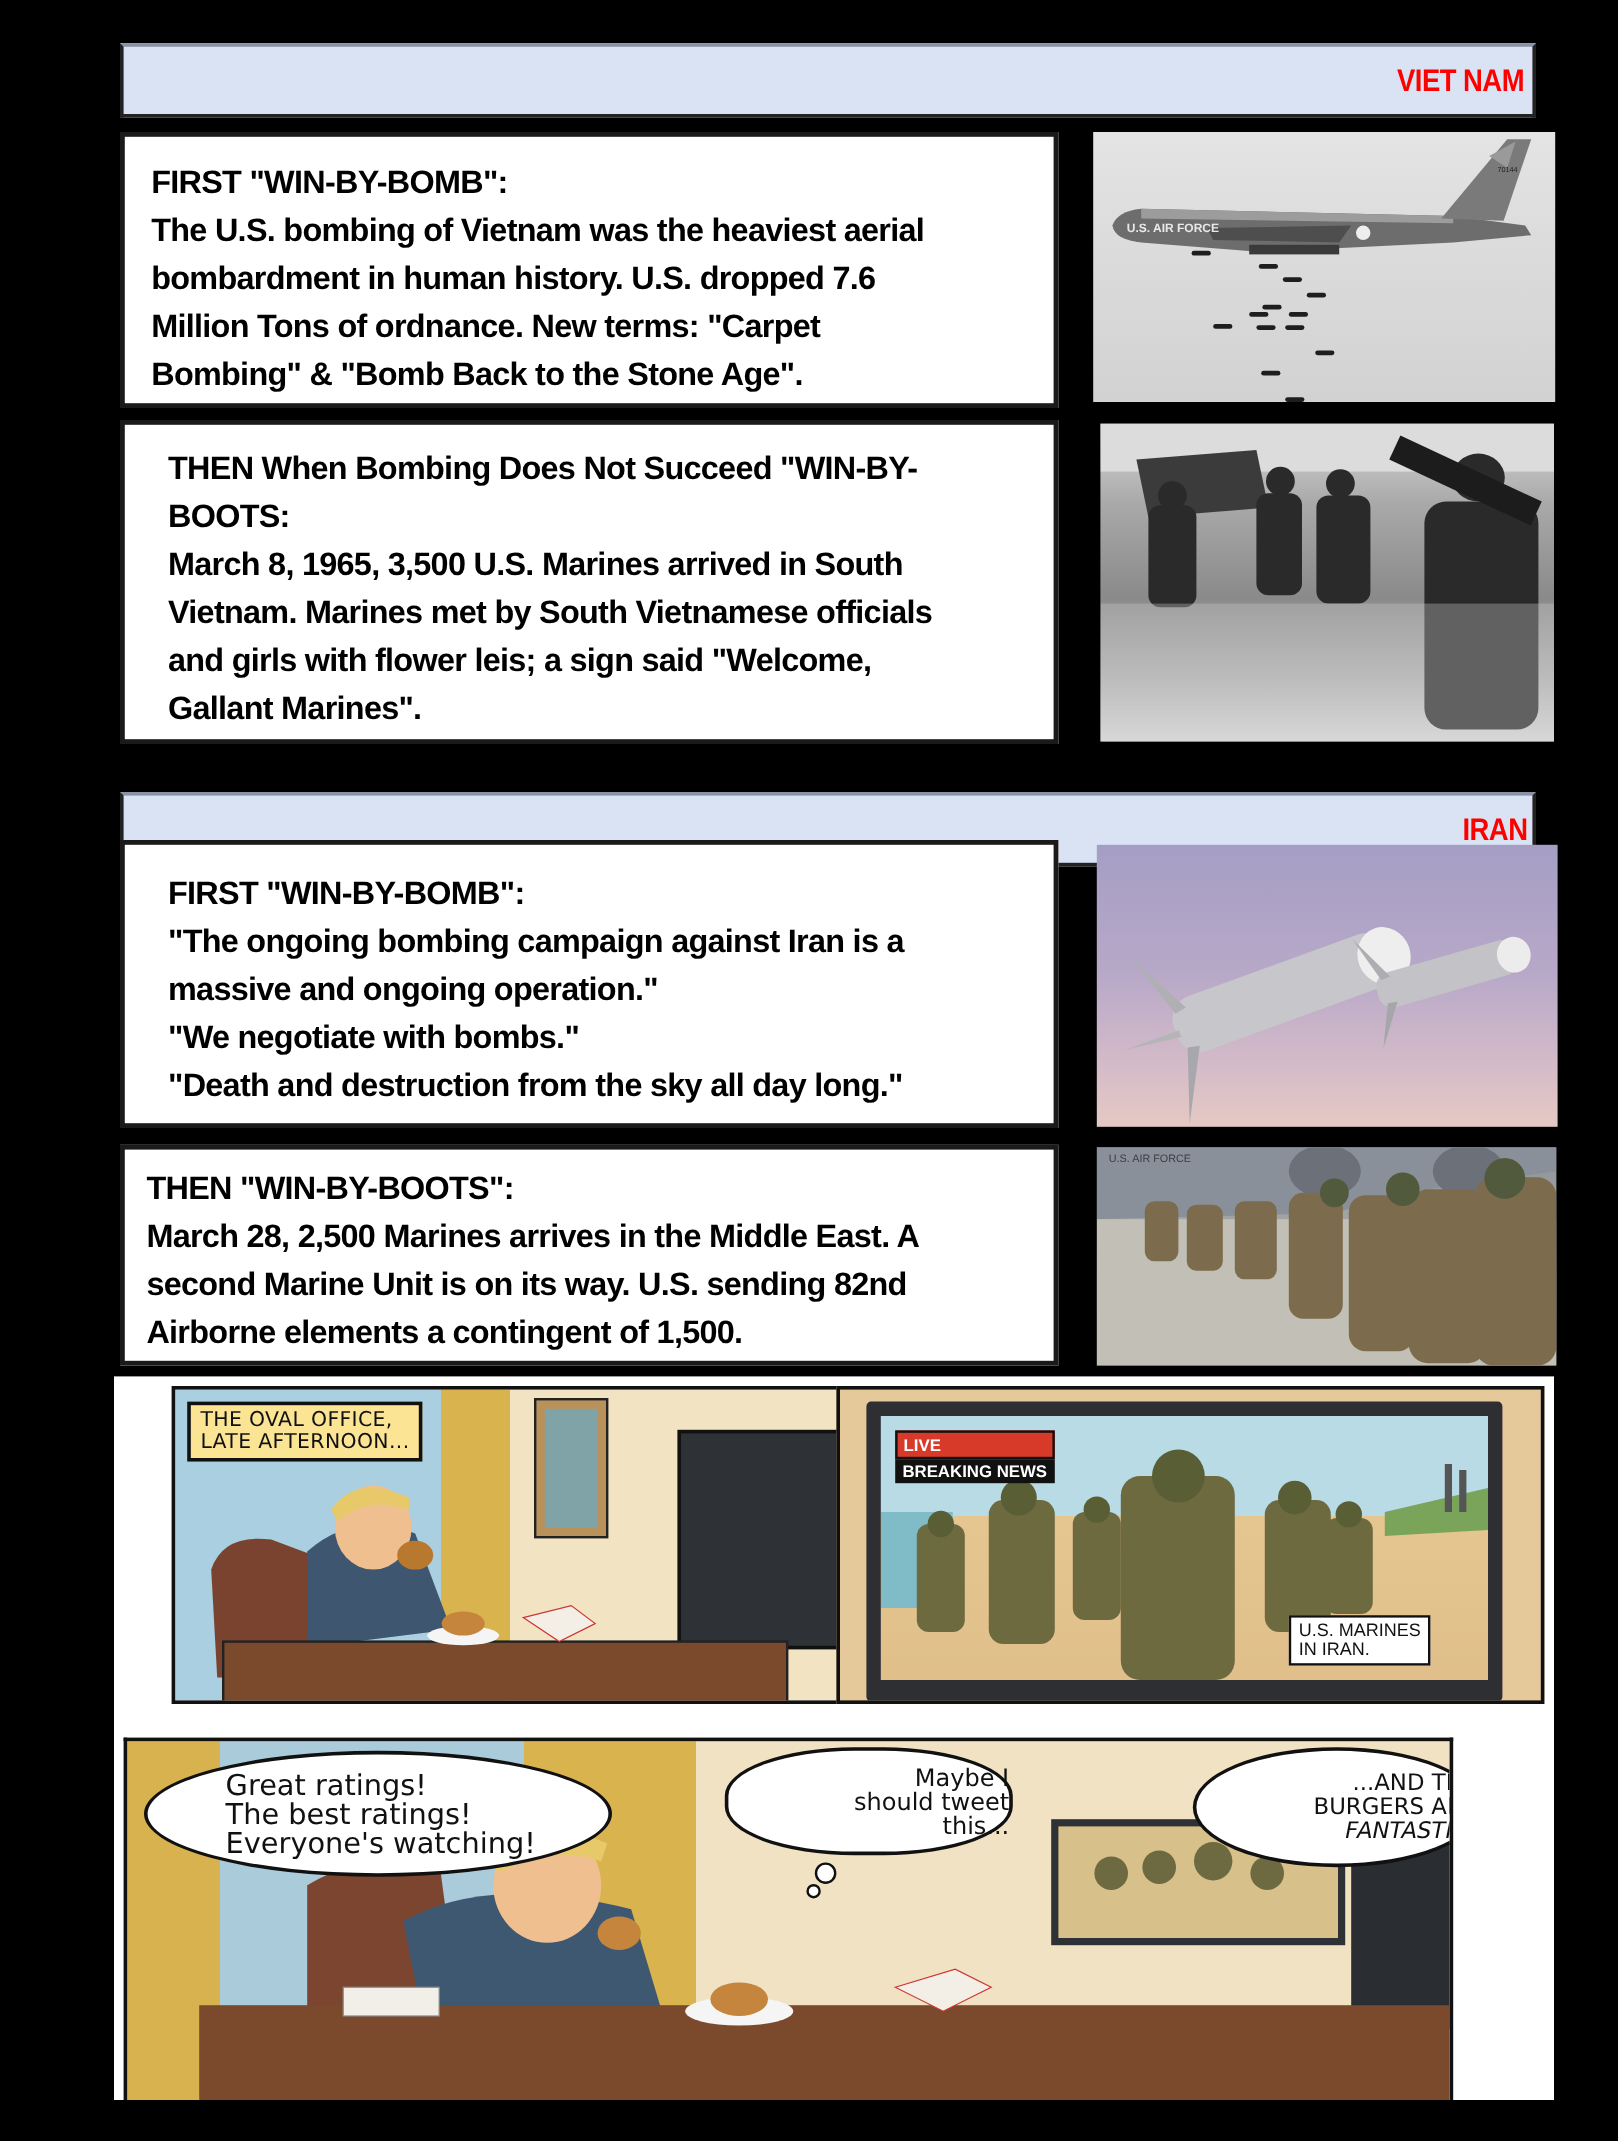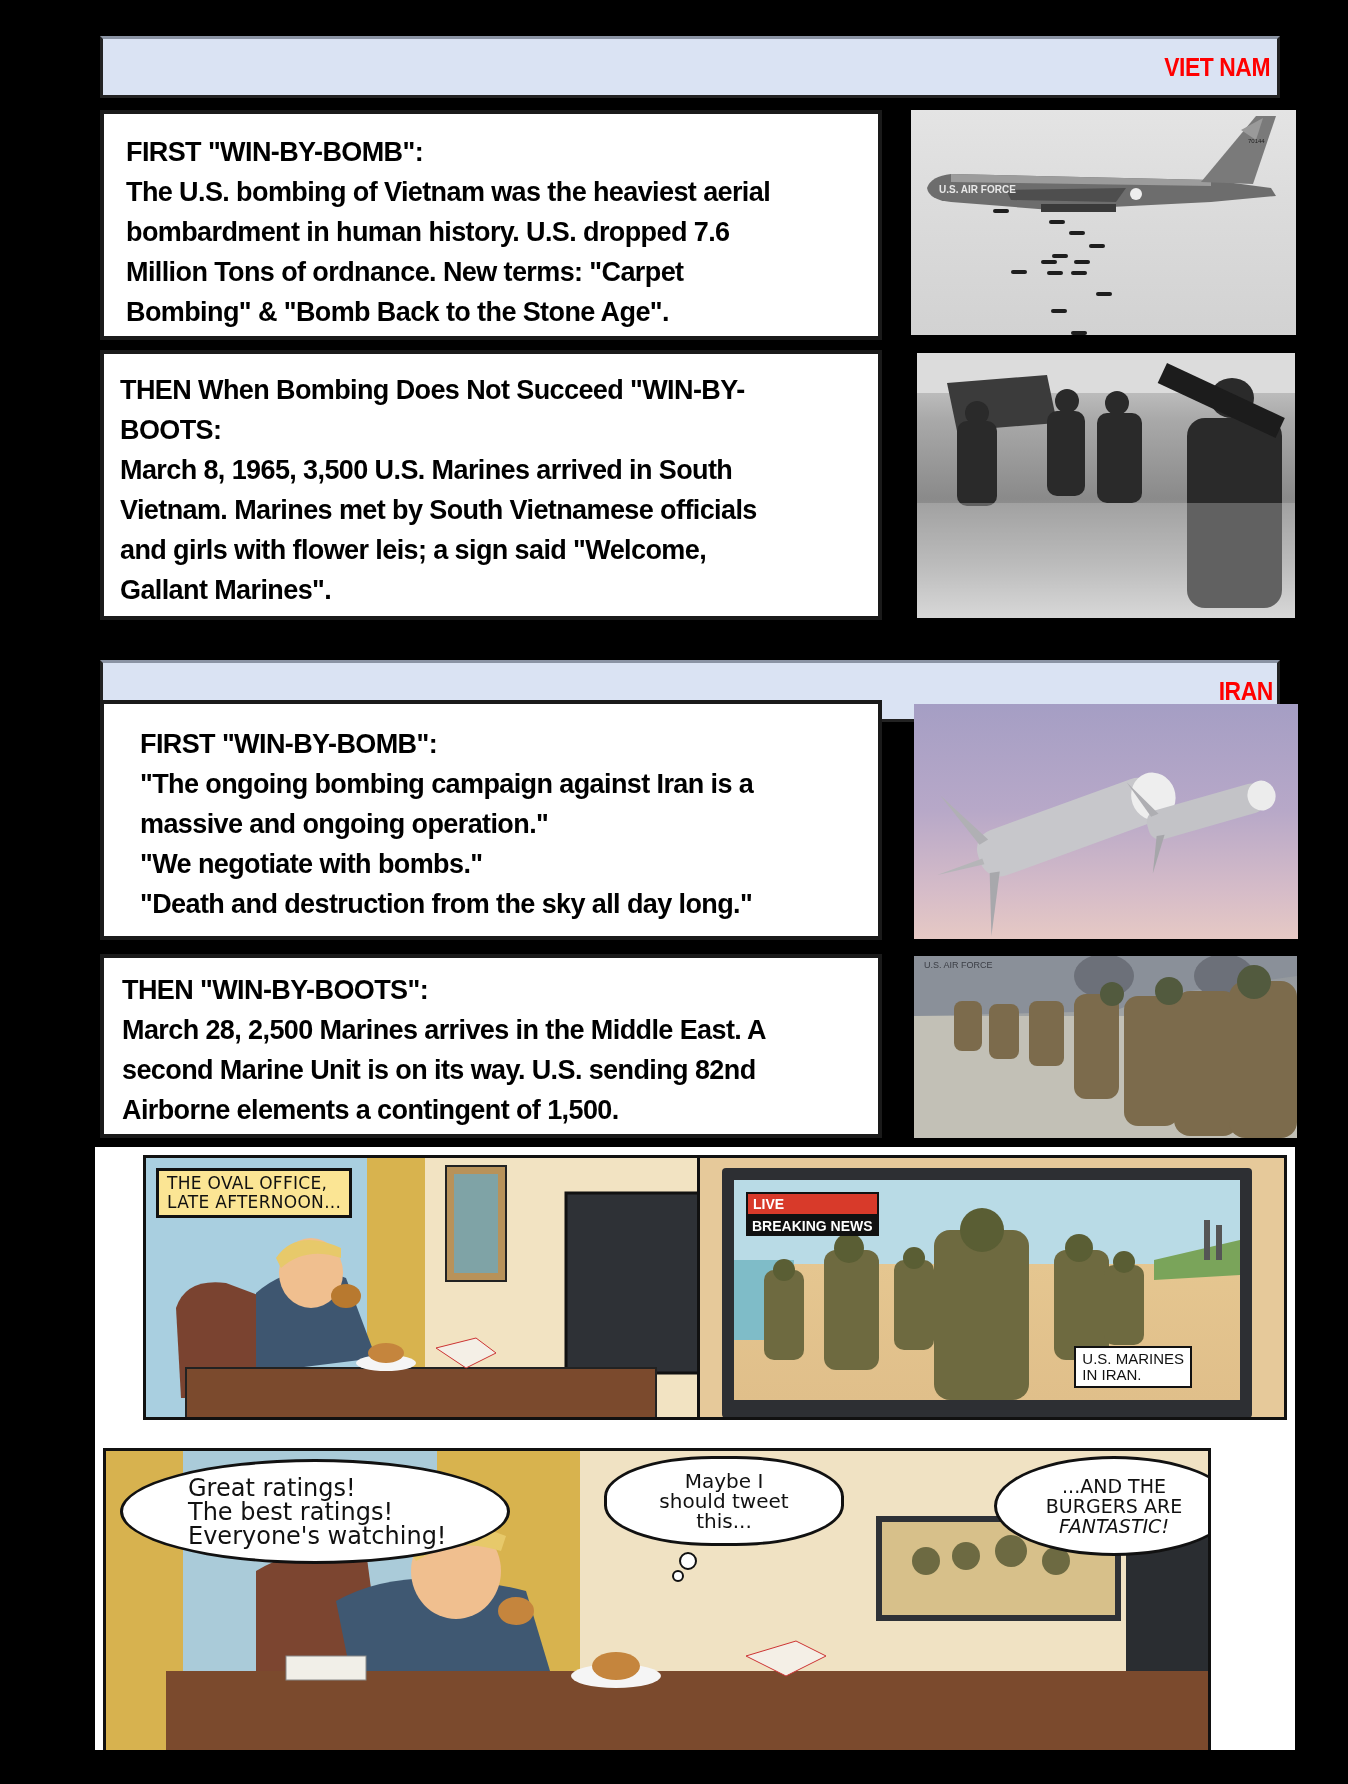--- a/index.html
+++ b/index.html
@@ -38,21 +38,21 @@
 
   .comic-frame { position: absolute; left: 95px; top: 1147px; width: 1200px; height: 603px; background: #fff; }
   .panel { position: absolute; border: 3px solid #111; overflow: hidden; }
   .caption-box {
     position: absolute; background: #fbe594; border: 3px solid #111;
     font-family: "DejaVu Sans", sans-serif; font-size: 17px; line-height: 19px;
     color: #111; padding: 3px 8px; letter-spacing: 0.3px;
   }
   .bubble {
     position: absolute; background: #fff; border: 3px solid #111; border-radius: 50%;
-    display: flex; flex-direction: column; align-items: center; justify-content: center;
+    display: flex; flex-direction: column; align-items: flex-end; justify-content: center;
     font-family: "DejaVu Sans", sans-serif; color: #111; text-align: center;
   }
   .bubble span { display: block; white-space: nowrap; }
   .tv-tag { position: absolute; display: flex; font-family: "Liberation Sans", sans-serif; font-weight: bold; font-size: 14px; }
   .tv-tag .live { background: #d83a2a; color: #fff; padding: 2px 5px; border: 2px solid #111; }
   .tv-tag .bn { background: #111; color: #fff; padding: 2px 6px; }
   .lower-third {
     position: absolute; background: #fff; border: 2px solid #111;
     font-family: "Liberation Sans", sans-serif; font-size: 15px; line-height: 16px;
     color: #111; text-align: left; padding: 3px 6px;
@@ -100,21 +100,21 @@
       <rect x="100" y="160" width="16" height="4" rx="2"></rect>
       <rect x="136" y="161" width="16" height="4" rx="2"></rect>
       <rect x="160" y="161" width="16" height="4" rx="2"></rect>
       <rect x="185" y="182" width="16" height="4" rx="2"></rect>
       <rect x="140" y="199" width="16" height="4" rx="2"></rect>
       <rect x="160" y="221" width="16" height="4" rx="2"></rect>
     </g>
   </svg>
 </div>
 
-<div class="text-box" style="left:100px; top:350px; width:782px; height:270px; padding-top:16px; padding-left:16px;">
+<div class="text-box" style="left:100px; top:350px; width:782px; height:270px; padding-top:16px; padding-left:36px;">
   <span class="line">THEN When Bombing Does Not Succeed "WIN-BY-</span>
   <span class="line">BOOTS:</span>
   <span class="line">March 8, 1965, 3,500 U.S. Marines arrived in South</span>
   <span class="line">Vietnam. Marines met by South Vietnamese officials</span>
   <span class="line">and girls with flower leis; a sign said "Welcome,</span>
   <span class="line">Gallant Marines".</span>
 </div>
 
 <div class="photo p-landing" style="left:897px; top:353px; width:378px; height:265px;">
   <svg width="378" height="265" viewBox="0 0 378 265">

